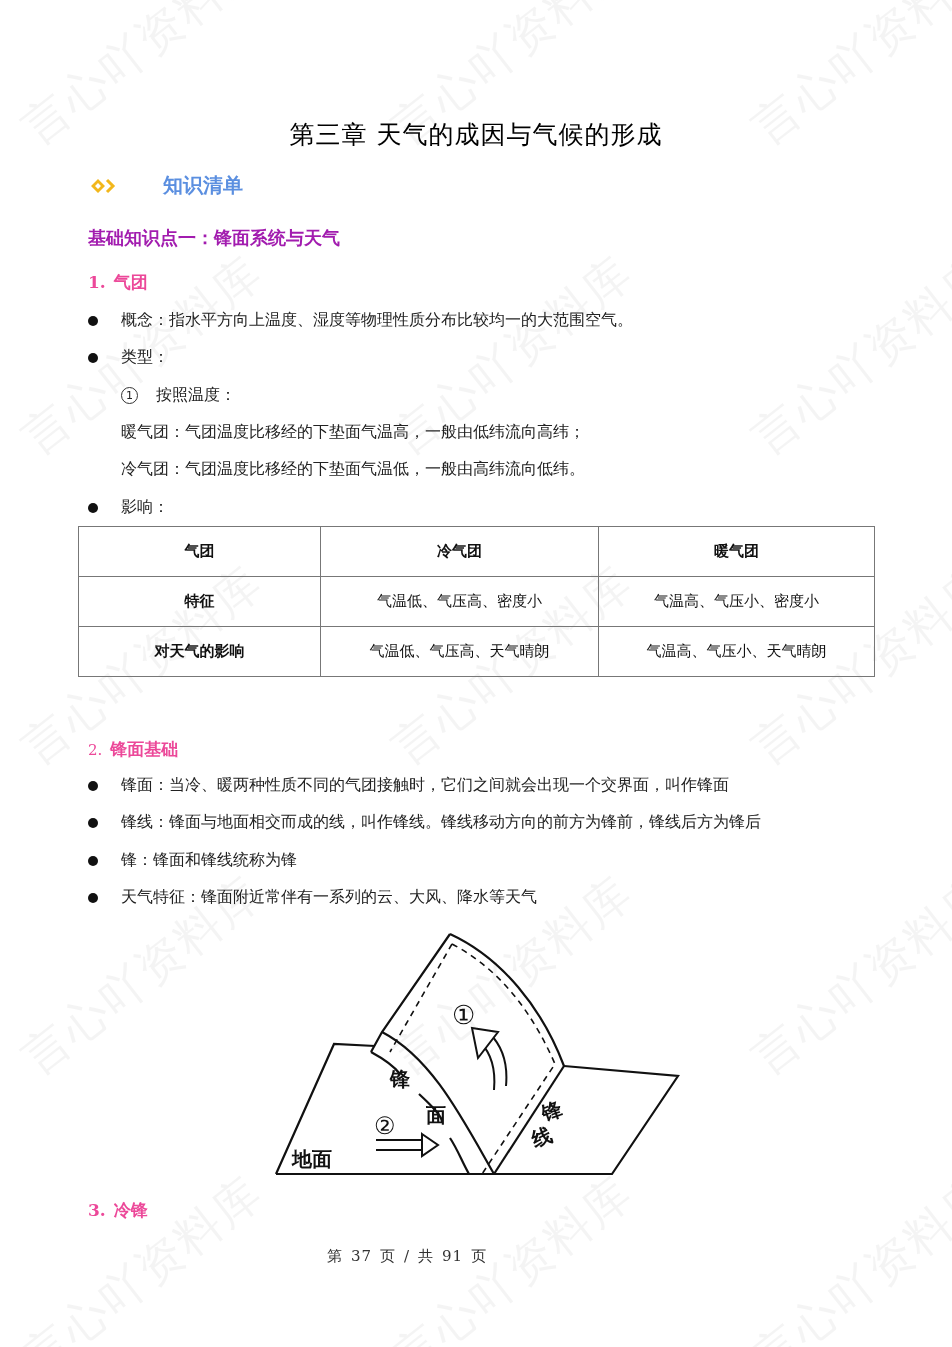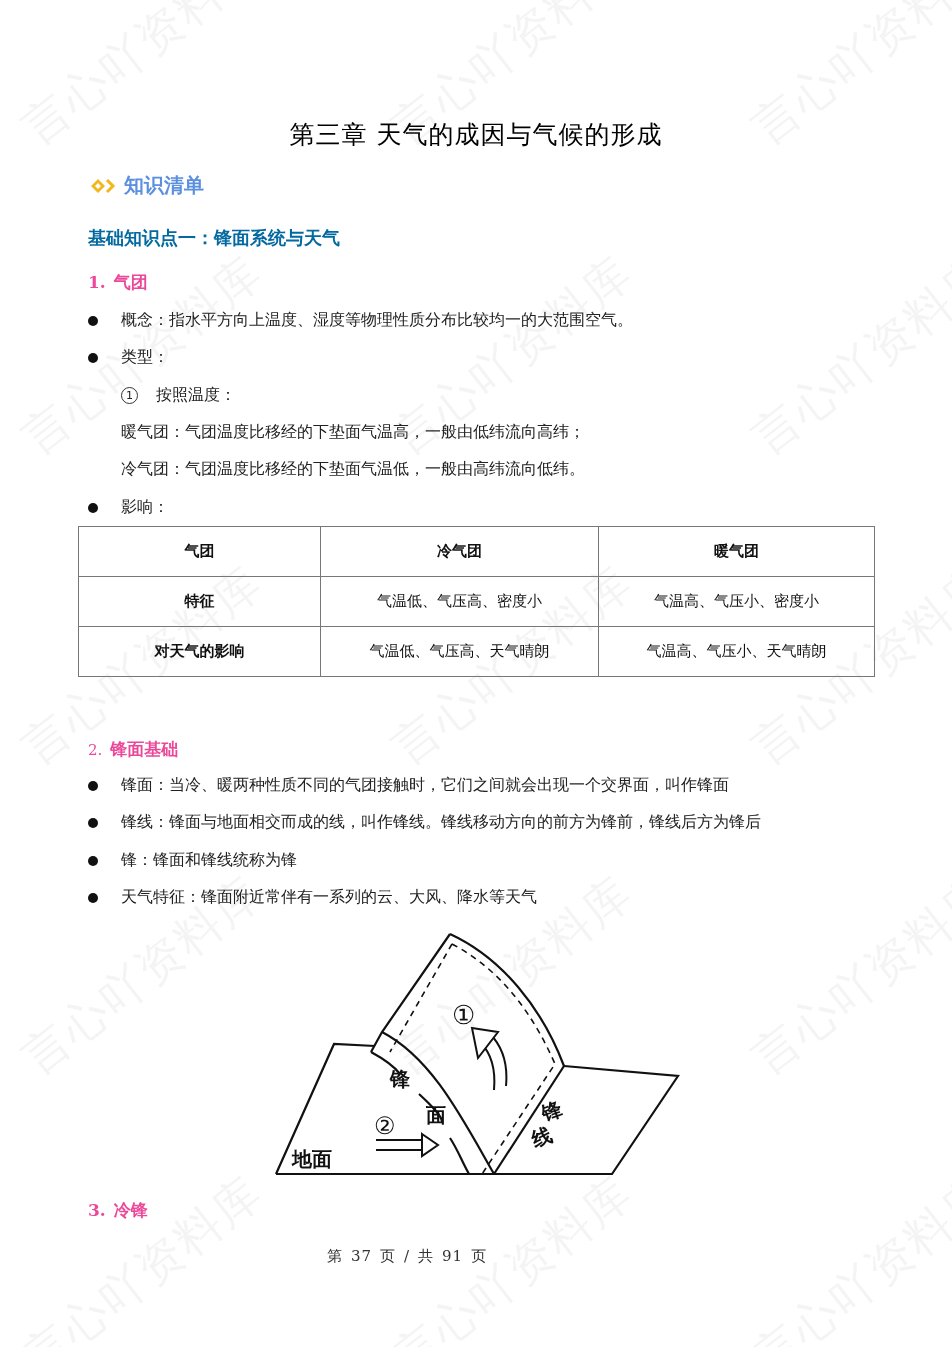--- a/index.html
+++ b/index.html
@@ -14,26 +14,26 @@
     color: rgba(0,0,0,0.045); transform: rotate(-38deg); transform-origin: left top;
     white-space: nowrap; letter-spacing: 2px;
   }
   .page { position: absolute; inset: 0; z-index: 1; }
   .doc-title {
     position: absolute; top: 118px; left: 0; width: 952px; text-align: center;
     font-size: 25px; letter-spacing: 1px; color: #000000;
   }
   .kl-header {
     position: absolute; top: 172px; left: 90px; display: flex; align-items: center;
-    font-family: "DejaVu Sans", sans-serif; font-weight: bold; font-size: 20px; color: #5b8fe0;
+    font-family: "DejaVu Sans", sans-serif; font-weight: bold; font-size: 20px; color: #5b8fe0; gap: 39px;
   }
   .kl-icon { display: inline-flex; align-items: center; margin-right: 6px; }
   .section-title {
     position: absolute; top: 226px; left: 88px;
-    font-family: "DejaVu Sans", sans-serif; font-weight: bold; font-size: 18px; color: #0369a1;
+    font-family: "DejaVu Sans", sans-serif; font-weight: bold; font-size: 18px; color: #a21caf;
   }
   .heading {
     position: absolute; left: 88px; font-size: 17px; font-weight: bold; color: #ec4899;
   }
   .heading .num { margin-right: 8px; }
   .heading.light .num { font-weight: normal; font-size: 15px; }
   .bullet {
     position: absolute; left: 88px; font-size: 16px; color: #222; display: flex; align-items: center;
   }
   .bullet .dot { width: 10px; height: 10px; border-radius: 50%; background: #111; margin-right: 23px; margin-left: 0; }

